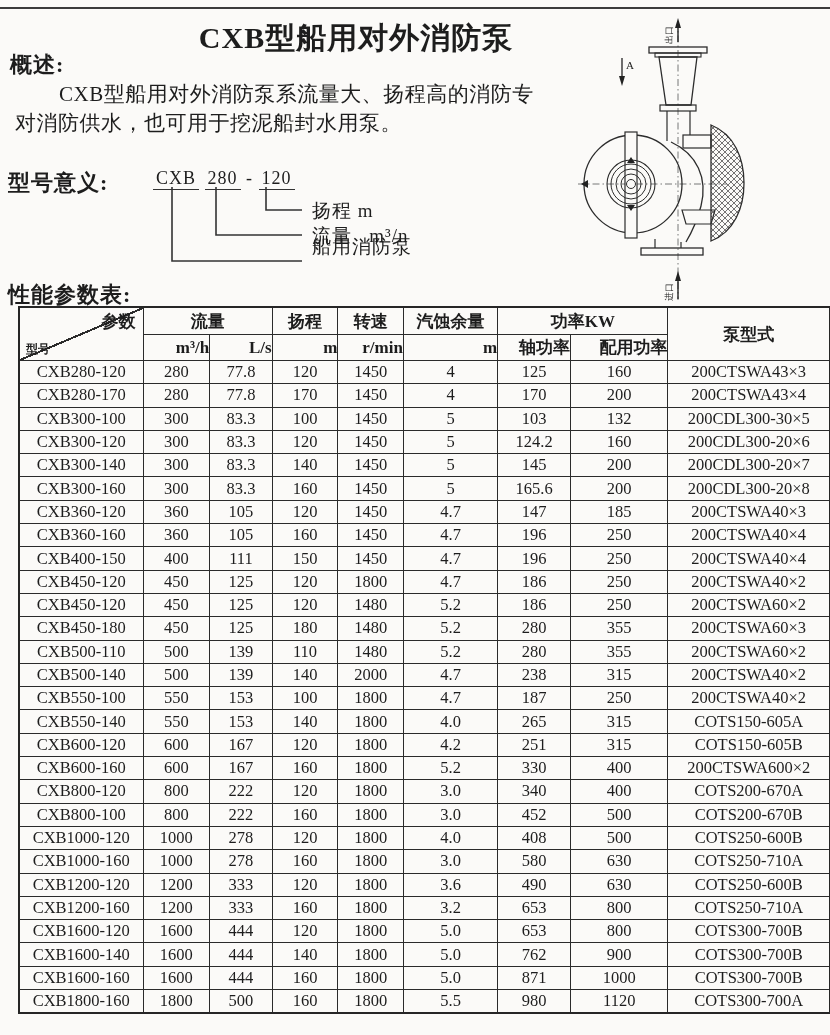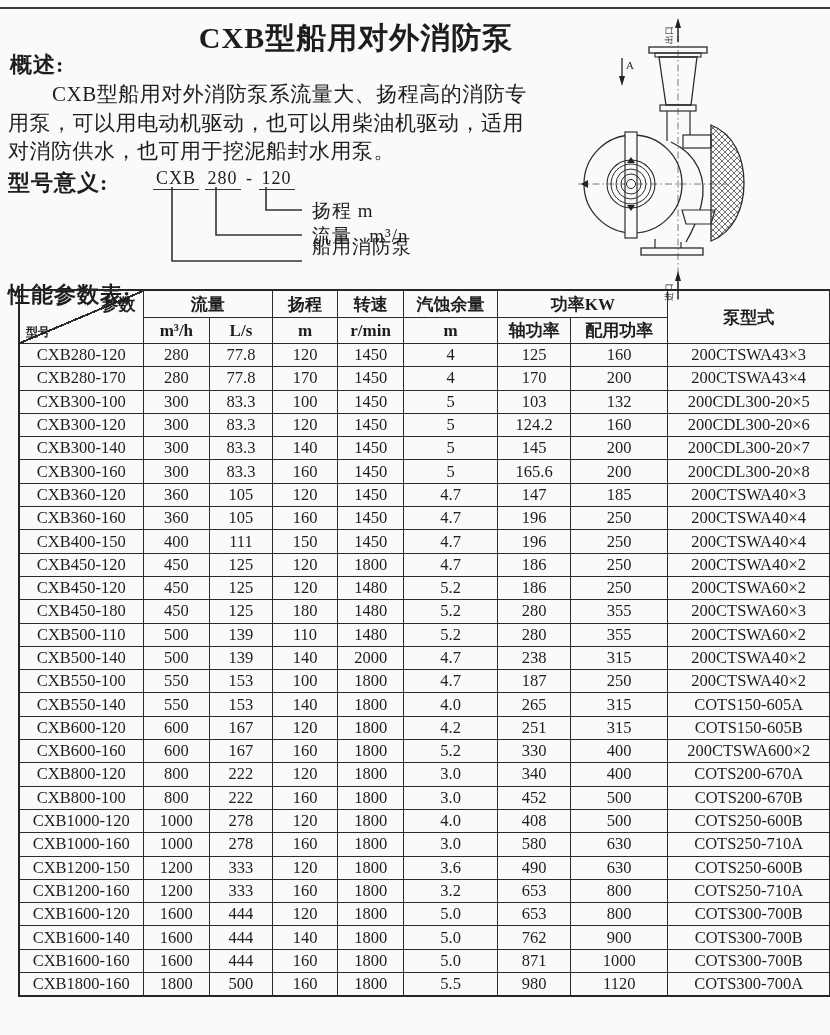--- a/index.html
+++ b/index.html
@@ -8,63 +8,62 @@
     background:#fbfaf8;color:#1d1d1d;
     font-family:"Liberation Serif","DejaVu Serif",serif;
   }
   .top-rule{position:absolute;left:0;top:7px;width:830px;height:2px;background:#3c3c3c;z-index:1;}
   .doc-title{
     position:absolute;left:0;top:1px;width:712px;text-align:center;z-index:2;
     font-size:30px;font-weight:bold;letter-spacing:1px;line-height:34px;
   }
   .sec-heading{position:absolute;font-size:22px;font-weight:bold;letter-spacing:1px;}
   #overview-heading{left:10px;top:50px;}
-  .overview-text{position:absolute;left:8px;top:80px;width:570px;font-size:21px;line-height:28.5px;letter-spacing:0.5px;}
+  .overview-text{position:absolute;left:15px;top:80px;width:570px;font-size:21px;line-height:28.5px;letter-spacing:0.5px;}
   .overview-text .l0{text-indent:2.1em;}
   #model-heading{left:8px;top:168px;}
   .model-code{position:absolute;left:153px;top:168px;font-size:18px;letter-spacing:1px;white-space:pre;}
   .model-code .u{border-bottom:1.6px solid #333;padding:0 3px 1px 3px;text-align:right;}
   .model-lines{position:absolute;left:150px;top:187px;z-index:1;}
   .model-label{position:absolute;font-size:19px;white-space:pre;letter-spacing:1px;}
   #label-head{left:312px;top:198px;}
   #label-flow{left:312px;top:223px;}
   #label-pump{left:312px;top:234px;}
   #table-heading{left:8px;top:280px;}
 
   .pump-figure{position:absolute;left:575px;top:8px;width:250px;height:296px;}
 
   table.spec{
-    position:absolute;left:18px;top:289px;width:813px;
+    position:absolute;left:18px;top:306px;width:813px;
     border-collapse:collapse;table-layout:fixed;
     border:2px solid #262626;
   }
   table.spec th,table.spec td{
     border:1.5px solid #2b2b2b;text-align:center;vertical-align:middle;
     overflow:hidden;white-space:nowrap;font-weight:normal;
   }
   table.spec thead th{font-size:17px;font-weight:bold;padding:1px 0;}
   table.spec thead tr.hr1 th{height:24px;}
-  table.spec thead tr.hr2 th{height:23px;}
+  table.spec thead tr.hr2 th{height:23px;text-align:right;}
   table.spec tbody td{font-size:16.5px;height:22.3px;padding:0 1px;}
   th.corner{position:relative;padding:0;
     background:linear-gradient(to bottom right,transparent calc(50% - 1px),#2b2b2b calc(50% - 1px),#2b2b2b calc(50% + 1px),transparent calc(50% + 1px));
   }
   th.corner .c-top{position:absolute;right:7px;top:2px;font-size:17px;}
   th.corner .c-bottom{position:absolute;left:6px;bottom:2px;font-size:12px;}
 </style>
 </head>
 <body>
 
 <div class="top-rule"></div>
 <h1 class="doc-title">CXB型船用对外消防泵</h1>
 
 <div class="sec-heading" id="overview-heading">概述:</div>
 <div class="overview-text">
   <div class="l0">CXB型船用对外消防泵系流量大、扬程高的消防专</div>
-  <div>用泵，可以用电动机驱动，也可以用柴油机驱动，适用</div>
   <div>对消防供水，也可用于挖泥船封水用泵。</div>
 </div>
 
 <div class="sec-heading" id="model-heading">型号意义:</div>
 <div class="model-code"><span class="u">CXB</span> <span class="u">280</span> <span>-</span> <span class="u">120</span></div>
 
 <svg class="model-lines" width="162" height="82" viewBox="0 0 162 82">
   <path d="M 22 0 V 74 H 152" fill="none" stroke="#333" stroke-width="1.6"></path>
   <path d="M 66 0 V 48 H 152" fill="none" stroke="#333" stroke-width="1.6"></path>
   <path d="M 116 0 V 23 H 152" fill="none" stroke="#333" stroke-width="1.6"></path>
@@ -188,21 +187,21 @@
       </tr>
       <tr>
         <td>CXB300-100</td>
         <td>300</td>
         <td>83.3</td>
         <td>100</td>
         <td>1450</td>
         <td>5</td>
         <td>103</td>
         <td>132</td>
-        <td>200CDL300-20×5</td>
+        <td>200CDL300-30×5</td>
       </tr>
       <tr>
         <td>CXB300-120</td>
         <td>300</td>
         <td>83.3</td>
         <td>120</td>
         <td>1450</td>
         <td>5</td>
         <td>124.2</td>
         <td>160</td>
@@ -400,21 +399,21 @@
         <td>1000</td>
         <td>278</td>
         <td>160</td>
         <td>1800</td>
         <td>3.0</td>
         <td>580</td>
         <td>630</td>
         <td>COTS250-710A</td>
       </tr>
       <tr>
-        <td>CXB1200-150</td>
+        <td>CXB1200-120</td>
         <td>1200</td>
         <td>333</td>
         <td>120</td>
         <td>1800</td>
         <td>3.6</td>
         <td>490</td>
         <td>630</td>
         <td>COTS250-600B</td>
       </tr>
       <tr>

